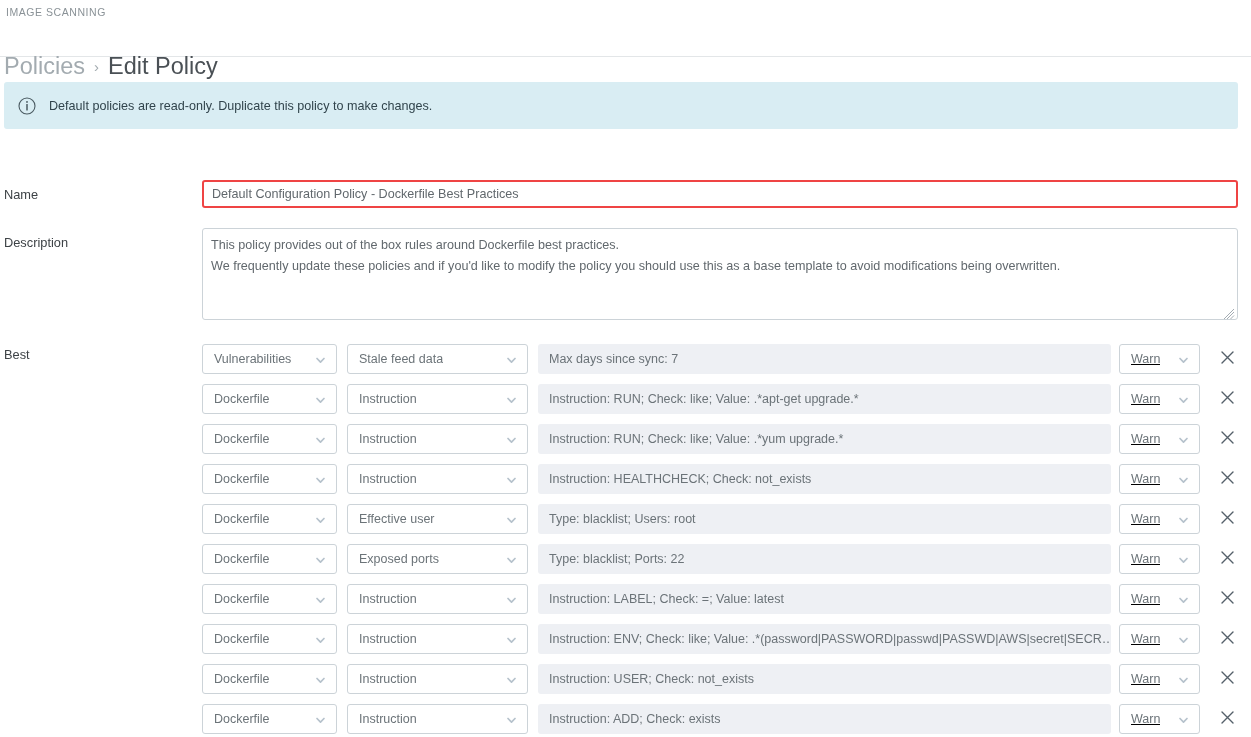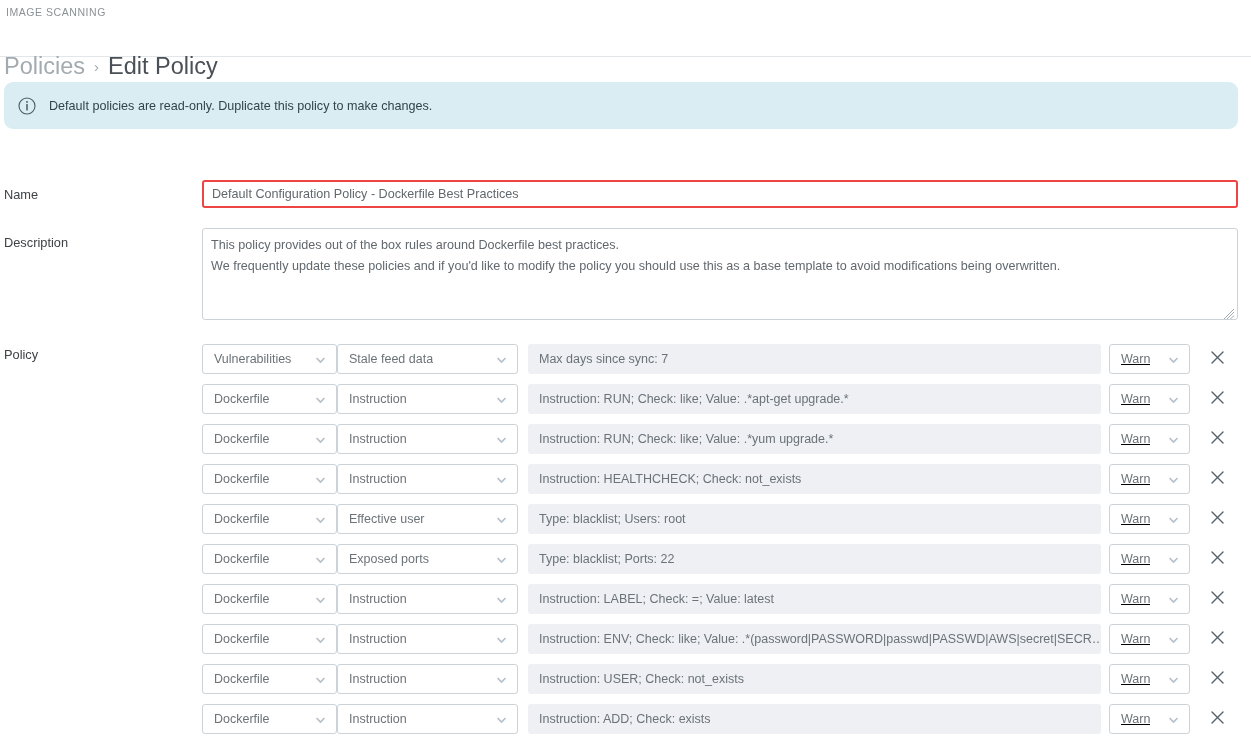--- a/index.html
+++ b/index.html
@@ -29,21 +29,21 @@
   .crumb-link {
     font-size: 23.5px; color: #a3abb0; font-weight: 400;
     text-decoration: none; cursor: pointer; margin-top: 36px;
   }
   .crumb-sep { font-size: 15px; color: #a3abb0; position: relative; top: -2px; }
   .crumb-current { font-size: 23.5px; color: #4a5055; font-weight: 400; }
 
   
   .banner {
     position: absolute; left: 4px; top: 82px; width: 1234px; height: 47px;
-    background: #d9edf3; border-radius: 9px;
+    background: #d9edf3; border-radius: 3px;
     display: flex; align-items: center; padding-left: 14px; gap: 13px;
   }
   .info-icon { width: 18px; height: 18px; flex: 0 0 18px; }
   .banner-text { font-size: 12.6px; color: #31444c; }
 
   
   .field-label {
     position: absolute; left: 4px;
     font-size: 12.8px; color: #3d4246;
   }
@@ -84,21 +84,21 @@
     display: flex; align-items: center; cursor: pointer;
   }
   .select .sel-text {
     font-size: 12.5px; color: #6b7378; padding-left: 11px;
     white-space: nowrap; overflow: hidden; text-overflow: ellipsis;
   }
   .chev {
     position: absolute; right: 9px; top: 50%; transform: translateY(-50%);
     width: 13px; height: 13px;
   }
-  .sel-gate { width: 135px; }
+  .sel-gate { width: 135px; margin-right: 10px; }
   .sel-trigger { width: 181px; margin-right: 10px; }
   .value-box {
     width: 573px; height: 30px; margin-right: 8px;
     background: #eef0f4; border-radius: 3px;
     display: flex; align-items: center; padding: 0 11px;
     font-size: 12.5px; color: #6b7378;
     white-space: nowrap; overflow: hidden; text-overflow: ellipsis;
   }
   .sel-action { width: 81px; margin-right: 16px; text-decoration: underline; }
   .x-btn {
@@ -138,21 +138,21 @@
   <div class="desc-wrap">
     <textarea class="desc-area" readonly="" style="">This policy provides out of the box rules around Dockerfile best practices.
 We frequently update these policies and if you'd like to modify the policy you should use this as a base template to avoid modifications being overwritten.</textarea>
     <span class="resize-grip">
       <svg width="12" height="12" viewBox="0 0 12 12">
         <path d="M11 4 L4 11 M11 7.5 L7.5 11 M11 1 L1 11" stroke="#9aa3aa" stroke-width="0.9" fill="none"></path>
       </svg>
     </span>
   </div>
 
-  <div class="field-label" id="lbl-rules">Policy</div>
+  <div class="field-label" id="lbl-rules">Best</div>
   <div class="rules" id="rules-container">
   <div class="rule-row">
     <div class="select sel-gate">
       <span class="sel-text">Vulnerabilities</span>
       <span class="chev">
         <svg width="13" height="13" viewBox="0 0 13 13">
               <path d="M3 5 L6.5 8.6 L10 5" fill="none" stroke="#b6c2cc" stroke-width="1.7" stroke-linecap="round" stroke-linejoin="round"></path>
             </svg>
       </span>
     </div>

